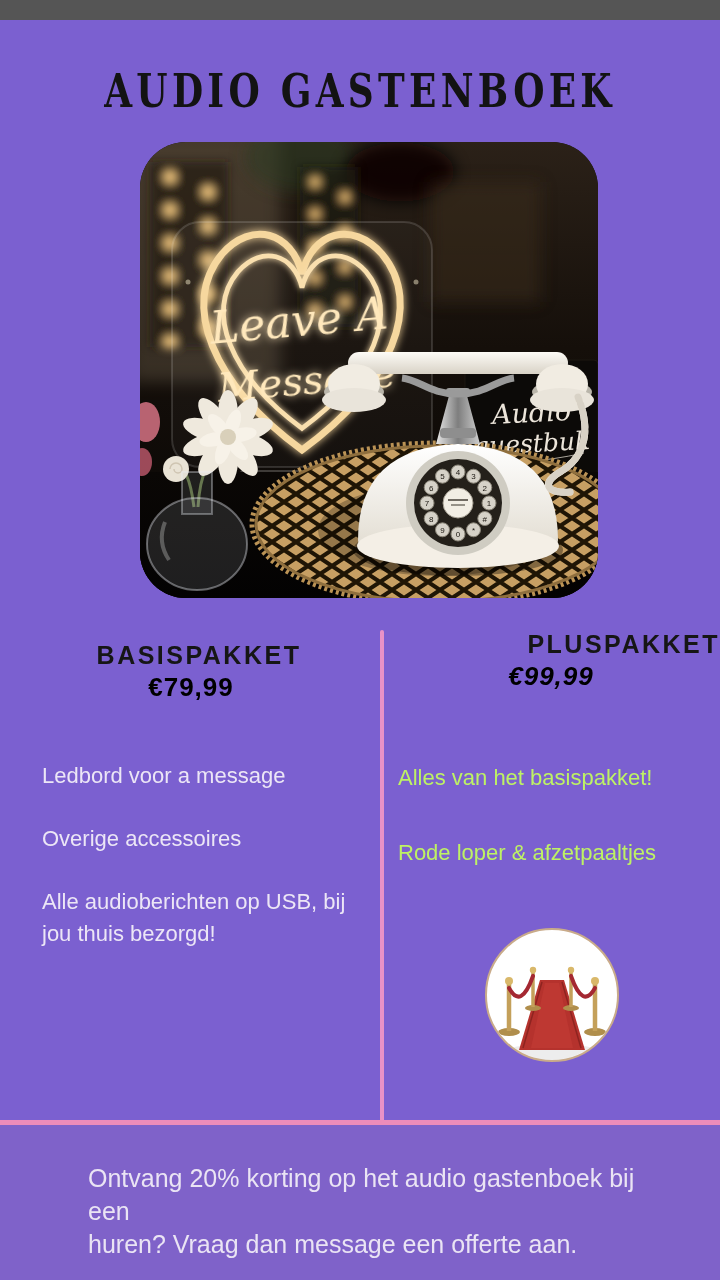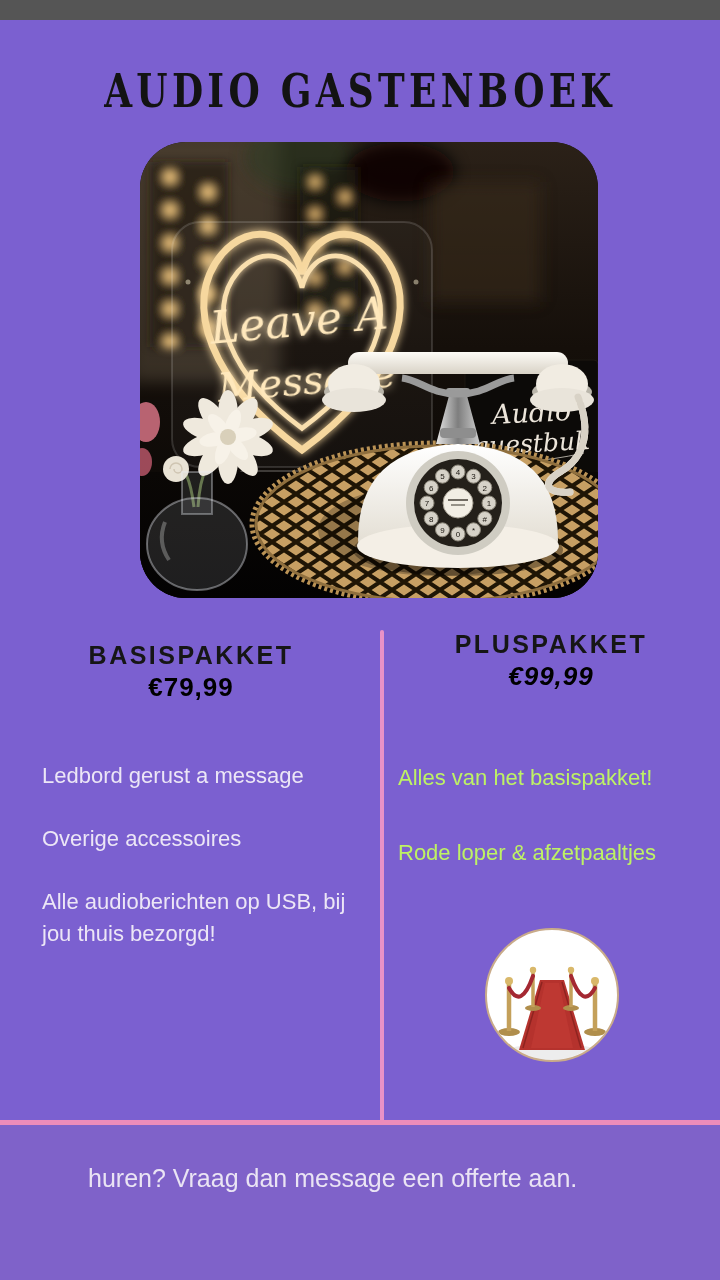--- a/index.html
+++ b/index.html
@@ -19,23 +19,23 @@
     border-radius:46px; overflow:hidden; background:#120d08;
   }
   .pkg-name {
     position:absolute; text-align:center; font-weight:bold; font-size:25px;
     letter-spacing:2.5px; color:#161616; white-space:nowrap;
   }
   .pkg-price {
     position:absolute; text-align:center; font-weight:bold; font-size:26px;
     letter-spacing:1px; color:#000000; white-space:nowrap;
   }
-  .basis-name  { left:0;   width:382px; top:621px; }
+  .basis-name  { left:8px;   width:382px; top:621px; }
   .basis-price { left:0;   width:382px; top:652px; }
-  .plus-name   { left:382px; width:338px; top:610px; }
+  .plus-name   { left:382px; width:338px; top:610px;text-align:right; }
   .plus-price  { left:382px; width:338px; top:641px; font-style:italic; }
   .basis-list {
     position:absolute; left:42px; top:740px; width:332px; list-style:none;
   }
   .basis-list li {
     font-size:22px; line-height:32px; color:#ece6f6; margin-bottom:31px;
   }
   .plus-item {
     position:absolute; left:398px; width:338px; text-align:left;
     font-size:22px; line-height:32px; color:#bef264;
@@ -279,21 +279,21 @@
 
   <div class="pkg-name basis-name">BASISPAKKET</div>
   <div class="pkg-price basis-price">€79,99</div>
 
   <div class="pkg-name plus-name">PLUSPAKKET</div>
   <div class="pkg-price plus-price">€99,99</div>
 
   <div class="divider-v"></div>
 
   <ul class="basis-list">
-    <li>Ledbord gerust a message</li>
+    <li>Ledbord voor a message</li>
     <li>Overige accessoires</li>
     <li>Alle audioberichten op USB, bij jou thuis bezorgd!</li>
   </ul>
 
   <div class="plus-item plus-item-0">Alles van het basispakket!</div>
   <div class="plus-item plus-item-1">Rode loper &amp; afzetpaaltjes</div>
 
   <div class="badge">
     <svg width="130" height="130" viewBox="0 0 130 130" xmlns="http://www.w3.org/2000/svg">
       <ellipse cx="65" cy="122" rx="48" ry="8" fill="rgba(0,0,0,0.07)"></ellipse>
@@ -319,17 +319,18 @@
         <path d="M22 58 Q 34 80 46 46"></path>
         <path d="M108 58 Q 96 80 84 46"></path>
       </g>
     </svg>
   </div>
 
   <div class="divider-h"></div>
 
   <div class="footer-band">
     <div class="footer-text">
+      <div>Ontvang 20% korting op het audio gastenboek bij een</div>
       <div>huren? Vraag dan message een offerte aan.</div>
     </div>
   </div>
 
 </div>
 
 </body></html>

